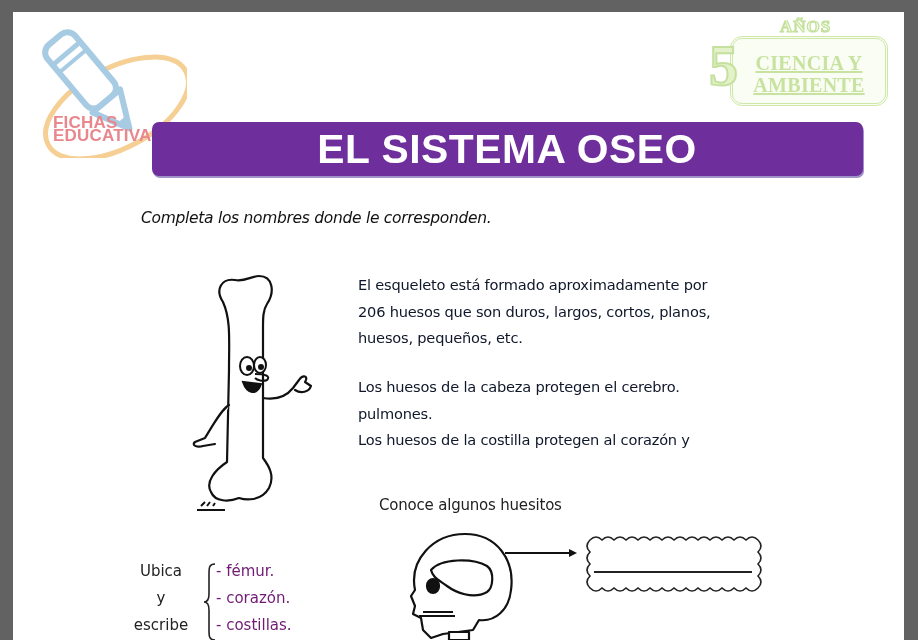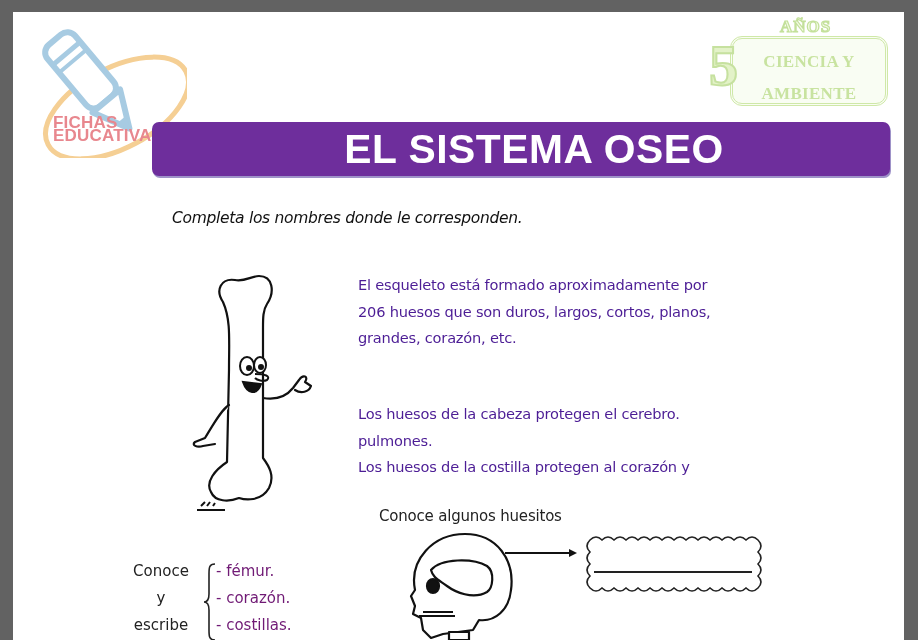--- a/index.html
+++ b/index.html
@@ -3,26 +3,26 @@
 <meta charset="utf-8">
 <style>
   html, body { margin:0; padding:0; }
   body { width:918px; height:640px; background:#626262; position:relative; overflow:hidden; font-family:"DejaVu Sans", sans-serif; }
   .page { position:absolute; left:13px; top:12px; width:891px; height:640px; background:#ffffff; overflow:hidden; }
   .logo { position:absolute; left:14px; top:16px; width:160px; height:130px; }
   .logo-text { position:absolute; left:40px; top:104px; font-family:"Liberation Sans", sans-serif; font-weight:bold; font-size:17px; line-height:13px; color:#e8878e; letter-spacing:0.2px; }
   .badge-anos { position:absolute; left:780px; top:17px; font-family:"Liberation Serif", serif; font-weight:bold; font-size:17px; color:#f4fbe6; -webkit-text-stroke:1.2px #c3e09a; letter-spacing:1px; }
   .badge-box { position:absolute; left:730px; top:36px; width:152px; height:64px; border:3px double #cfe8a8; border-radius:12px; background:#f9fdf3; }
   .badge-five { position:absolute; left:708px; top:36px; font-family:"Liberation Serif", serif; font-weight:bold; font-size:58px; line-height:60px; color:#e3f2c8; -webkit-text-stroke:2px #c6e19f; }
-  .badge-line { position:absolute; left:730px; width:152px; text-align:center; font-family:"Liberation Serif", serif; font-weight:bold; font-size:17px; color:#c8e3a0; letter-spacing:0.3px; }
+  .badge-line { position:absolute; left:730px; width:152px; text-align:center; font-family:"Liberation Serif", serif; font-weight:bold; font-size:20px; color:#c8e3a0; letter-spacing:0.3px;text-decoration:underline; }
   .title-bar { position:absolute; left:152px; top:122px; width:711px; height:54px; background:#6e2e9c; border-radius:7px; box-shadow:1px 2px 0 #9e92c8; display:flex; align-items:center; justify-content:center; }
   .title-text { font-family:"Liberation Sans", sans-serif; font-weight:bold; font-size:40px; color:#ffffff; letter-spacing:0.5px; transform:scaleX(1.02); }
   .instruction { position:absolute; left:141px; top:209px; font-family:"DejaVu Sans", sans-serif; font-style:italic; font-size:15.5px; color:#111; letter-spacing:-0.3px; }
-  .para { position:absolute; left:358px; font-family:"DejaVu Sans", sans-serif; font-size:14.6px; line-height:26.5px; color:#4c1d95; letter-spacing:-0.2px; }
-  .conoce { position:absolute; left:379px; top:496px; font-family:"DejaVu Sans", sans-serif; font-size:15px; color:#222; letter-spacing:-0.2px;margin-top:11px; }
+  .para { position:absolute; left:358px; font-family:"DejaVu Sans", sans-serif; font-size:14.6px; line-height:26.5px; color:#0f172a; letter-spacing:-0.2px; }
+  .conoce { position:absolute; left:379px; top:496px; font-family:"DejaVu Sans", sans-serif; font-size:15px; color:#222; letter-spacing:-0.2px; }
   .ubica-col { position:absolute; left:128px; top:558px; width:66px; text-align:center; font-family:"DejaVu Sans", sans-serif; font-size:15px; line-height:27px; color:#222; }
   .brace { position:absolute; left:203px; top:558px; }
   .list { position:absolute; left:216px; top:558px; font-family:"DejaVu Sans", sans-serif; font-size:15px; line-height:27px; color:#701a75; }
   svg { display:block; }
 </style>
 </head>
 <body>
 
 <div class="page">
 
@@ -38,27 +38,27 @@
   </svg>
   <div class="logo-text">
     <div>FICHAS</div>
     <div>EDUCATIVAS</div>
   </div>
 
   <div class="badge-box" style="left:717px;top:24px;"></div>
   <div class="badge-five" style="left:696px;top:24px;">5</div>
   <div class="badge-anos" style="left:767px;top:5px;">AÑOS</div>
   <div class="badge-line" style="left:720px;top:40px;">CIENCIA Y</div>
-  <div class="badge-line" style="left:720px;top:72px;text-align:center;">AMBIENTE</div>
+  <div class="badge-line" style="left:720px;top:62px;text-align:center;">AMBIENTE</div>
 
-  <div class="title-bar" style="left:139px;top:110px;padding-left:27px;">
+  <div class="title-bar" style="left:139px;top:110px;">
     <span class="title-text">EL SISTEMA OSEO</span>
   </div>
 
-  <div class="instruction" style="left:128px;top:197px;margin-left:31px;">Completa los nombres donde le corresponden.</div>
+  <div class="instruction" style="left:128px;top:197px;">Completa los nombres donde le corresponden.</div>
 
   <svg style="position:absolute;left:172px;top:258px;" width="140" height="250" viewBox="0 0 140 250">
     <g fill="#fff" stroke="#111" stroke-width="2.2" stroke-linecap="round" stroke-linejoin="round">
       <path d="M38,32 C30,20 36,8 50,10 C60,12 66,6 74,6 C88,6 90,22 82,34 C78,40 78,48 78,58 L78,188 C84,196 90,206 84,218 C76,232 60,230 54,228 C44,232 30,232 26,222 C20,212 30,200 42,192 L44,100 C44,70 46,50 38,32 Z"></path>
       <path d="M44,135 C36,140 28,155 20,168 L10,172 C6,175 12,178 18,176 L30,174"></path>
       <path d="M78,128 C90,130 100,128 108,118 L114,110 C118,104 124,106 120,112 L126,116 C124,122 116,124 110,120"></path>
     </g>
     <g fill="none" stroke="#111" stroke-width="2">
       <ellipse cx="62" cy="96" rx="7" ry="9" fill="#fff"></ellipse>
       <ellipse cx="75" cy="95" rx="6" ry="8" fill="#fff"></ellipse>
@@ -67,32 +67,32 @@
       <path d="M70,104 C80,104 86,106 82,110 C78,112 72,110 70,108"></path>
       <path d="M58,112 C62,124 72,126 76,114 Z" fill="#111"></path>
       <path d="M12,240 L40,240"></path>
       <path d="M16,236 L20,232 M22,236 L25,232 M28,236 L30,233"></path>
     </g>
   </svg>
 
   <div class="para" style="left:345px;top:260px;">
     <div>El esqueleto está formado aproximadamente por</div>
     <div>206 huesos que son duros, largos, cortos, planos,</div>
-    <div>grandes, corazón, etc.</div>
+    <div>huesos, pequeños, etc.</div>
   </div>
-  <div class="para" style="left:345px;top:362px;margin-top:27px;">
+  <div class="para" style="left:345px;top:362px;">
     <div>Los huesos de la cabeza protegen el cerebro.</div>
     <div>pulmones.</div>
     <div>Los huesos de la costilla protegen al corazón y</div>
   </div>
 
   <div class="conoce" style="left:366px;top:484px;">Conoce algunos huesitos</div>
 
   <div class="ubica-col" style="left:115px;top:546px;">
-    <div>Conoce</div>
+    <div>Ubica</div>
     <div>y</div>
     <div>escribe</div>
   </div>
   <svg class="brace" style="left:190px;top:550px;" width="14" height="80" viewBox="0 0 14 80">
     <path d="M12,2 C6,2 6,6 6,12 L6,32 C6,38 4,40 1,40 C4,40 6,42 6,48 L6,68 C6,74 6,78 12,78" fill="none" stroke="#222" stroke-width="1.6"></path>
   </svg>
   <div class="list" style="left:203px;top:546px;">
     <div>- fémur.</div>
     <div>- corazón.</div>
     <div>- costillas.</div>

